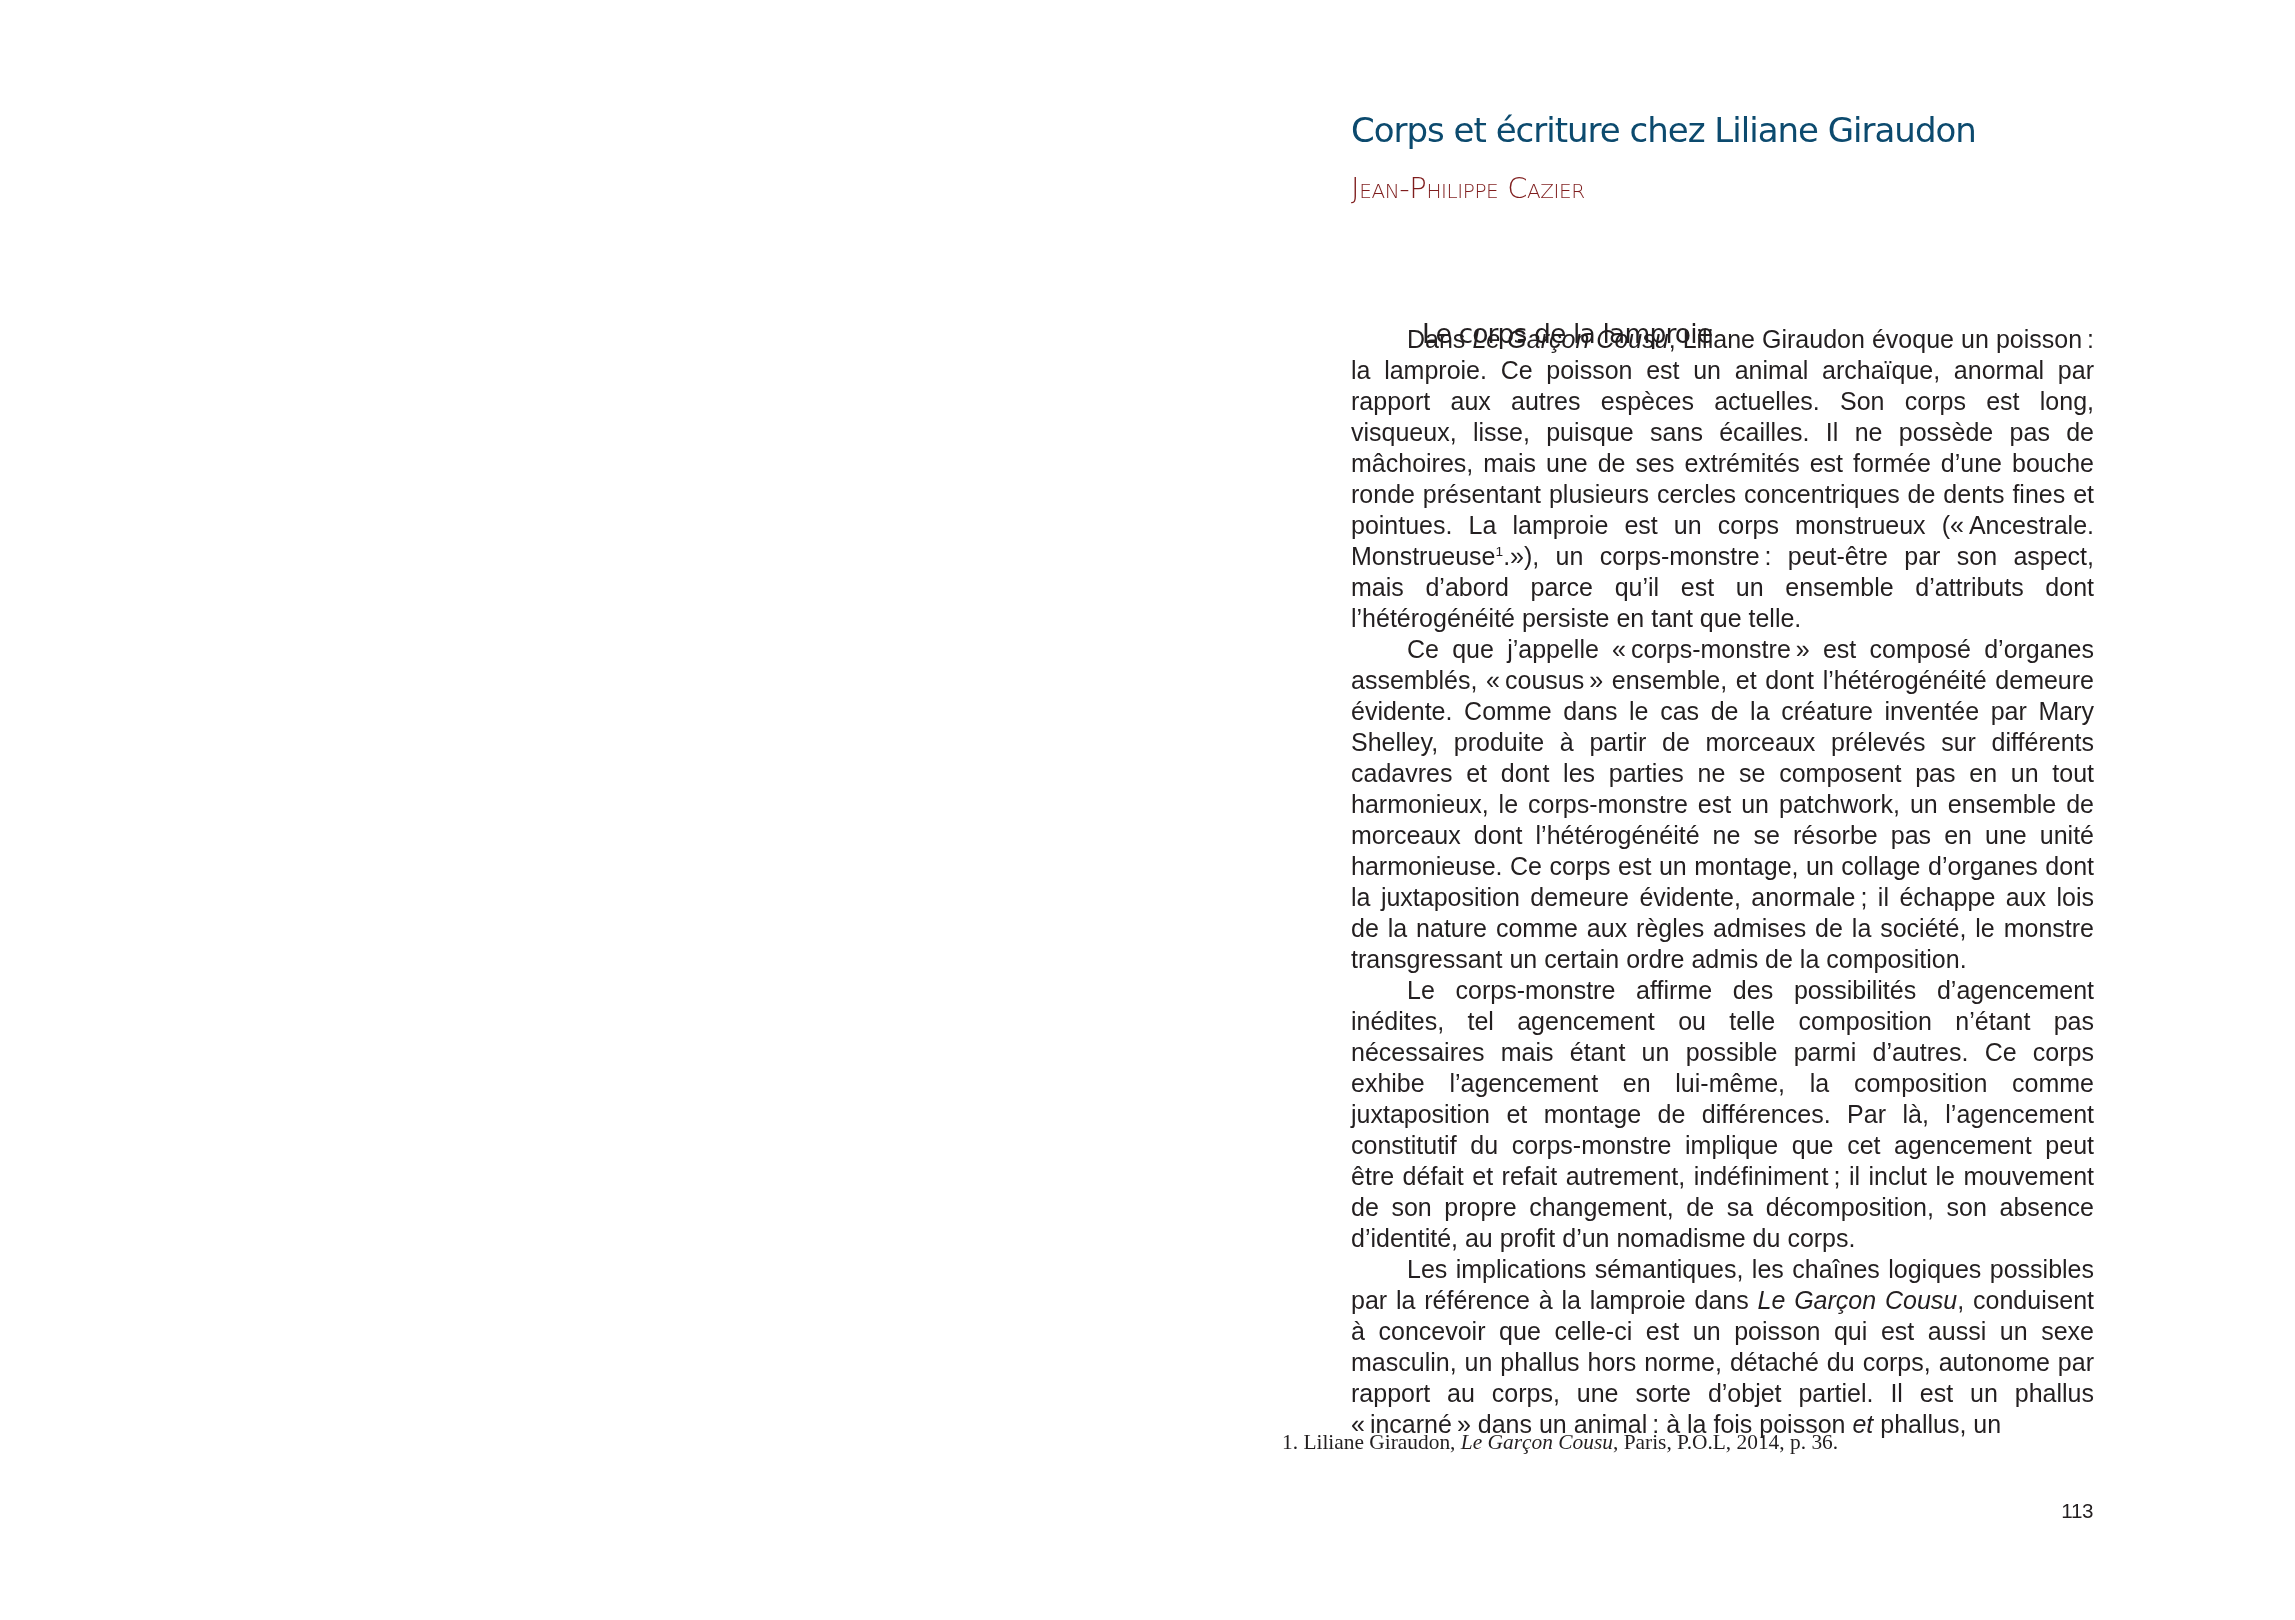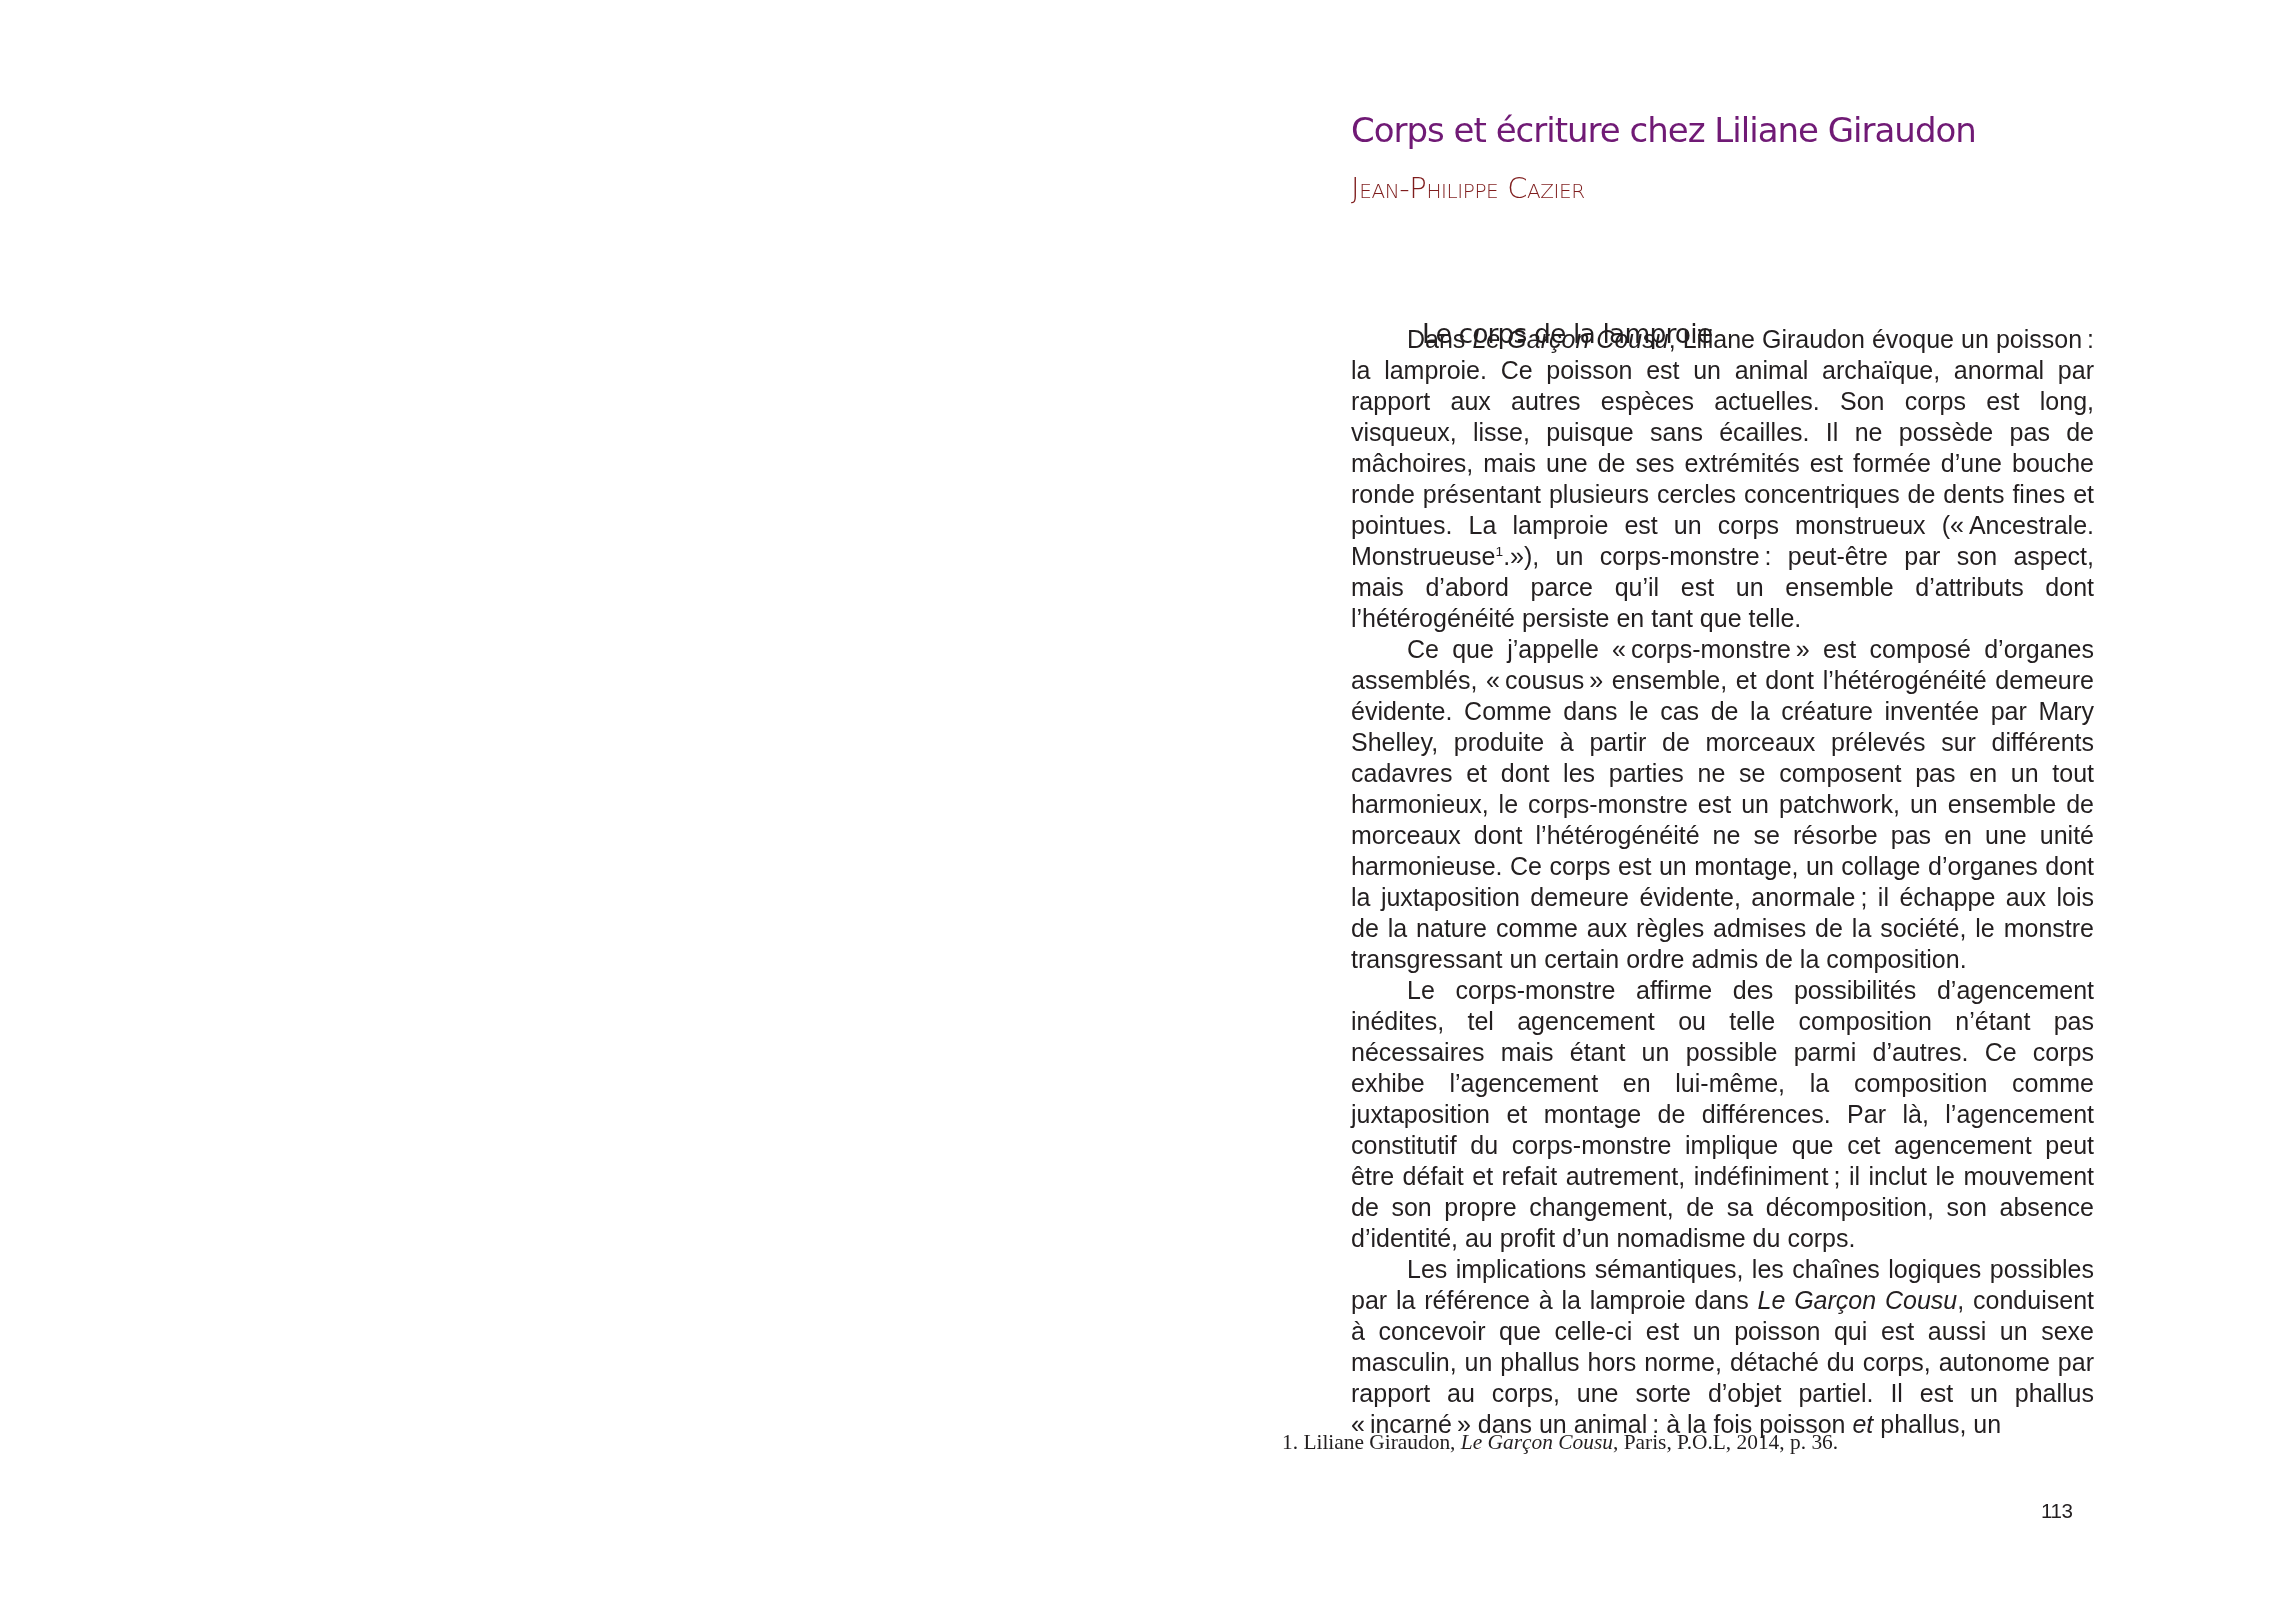--- a/index.html
+++ b/index.html
@@ -1,27 +1,27 @@
 <!DOCTYPE html>
 <html style="font-size:13.7px"><head>
 <meta charset="utf-8">
 <style>
   html, body { margin:0; padding:0; background:#ffffff; }
   body { width:2295px; height:1621px; position:relative; overflow:hidden; color:#231f20; }
   .page-left { position:absolute; left:0; top:0; width:1147px; height:1621px; background:#fff; }
   .page-right { position:absolute; left:1147px; top:0; width:1148px; height:1621px; background:#fff; }
-  .title { position:absolute; left:1351px; top:110px; font-family:"DejaVu Sans", sans-serif; font-size:34px; letter-spacing:-1px; white-space:nowrap; color:#701a75;text-align:right; }
+  .title { position:absolute; left:1351px; top:110px; font-family:"DejaVu Sans", sans-serif; font-size:34px; letter-spacing:-1px; white-space:nowrap; color:#0c4a6e;text-align:right; }
   .author { position:absolute; left:1351px; top:171px; font-family:"DejaVu Sans", sans-serif; font-size:29px; font-variant:small-caps; font-weight:300; letter-spacing:-0.4px; white-space:nowrap; color:#7f1d1d; }
   .section { position:absolute; left:1406px; top:302px; font-family:"DejaVu Sans", sans-serif; font-size:26.6px; letter-spacing:-0.9px; white-space:nowrap; }
   .body { position:absolute; left:1351px; top:324px; width:743px; font-family:Liberation Sans, sans-serif; font-size:25px; line-height:31px; text-align:justify; hyphens:manual; }
   .body p { margin:0; text-indent:56px; }
   .body i { font-style:italic; }
   sup { font-size:13.7px; line-height:0; vertical-align:8.6px; }
   .footnote { position:absolute; left:1282px; top:1430px; font-family:"Liberation Serif", serif; font-size:21.4px; white-space:nowrap; }
-  .pagenum { position:absolute; left:2041px; width:52px; top:1499px; font-family:"Liberation Sans", sans-serif; font-size:20.6px; letter-spacing:-0.4px; }
+  .pagenum { position:absolute; left:2041px; width:52px; top:1499px; text-align:right; font-family:"Liberation Sans", sans-serif; font-size:20.6px; letter-spacing:-0.4px; }
 </style>
 </head>
 <body>
 
 <div class="page-left"></div>
 
 <div class="page-right"></div>
 
 <h1 class="title" style="margin:0;font-weight:normal;">Corps et écriture chez Liliane Giraudon</h1>
 <div class="author">Jean-Philippe Cazier</div>

